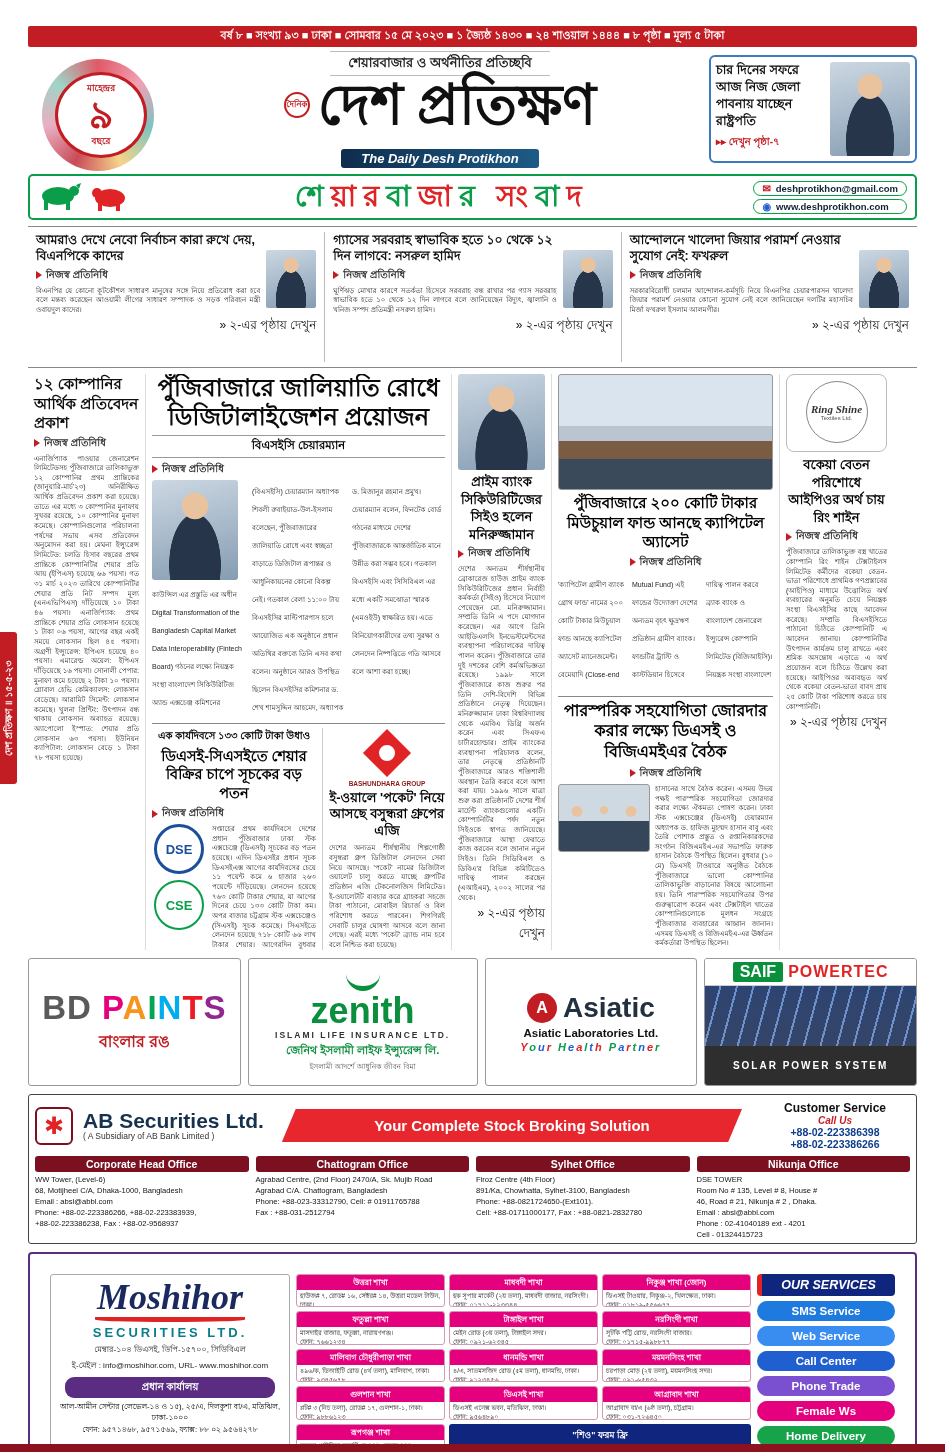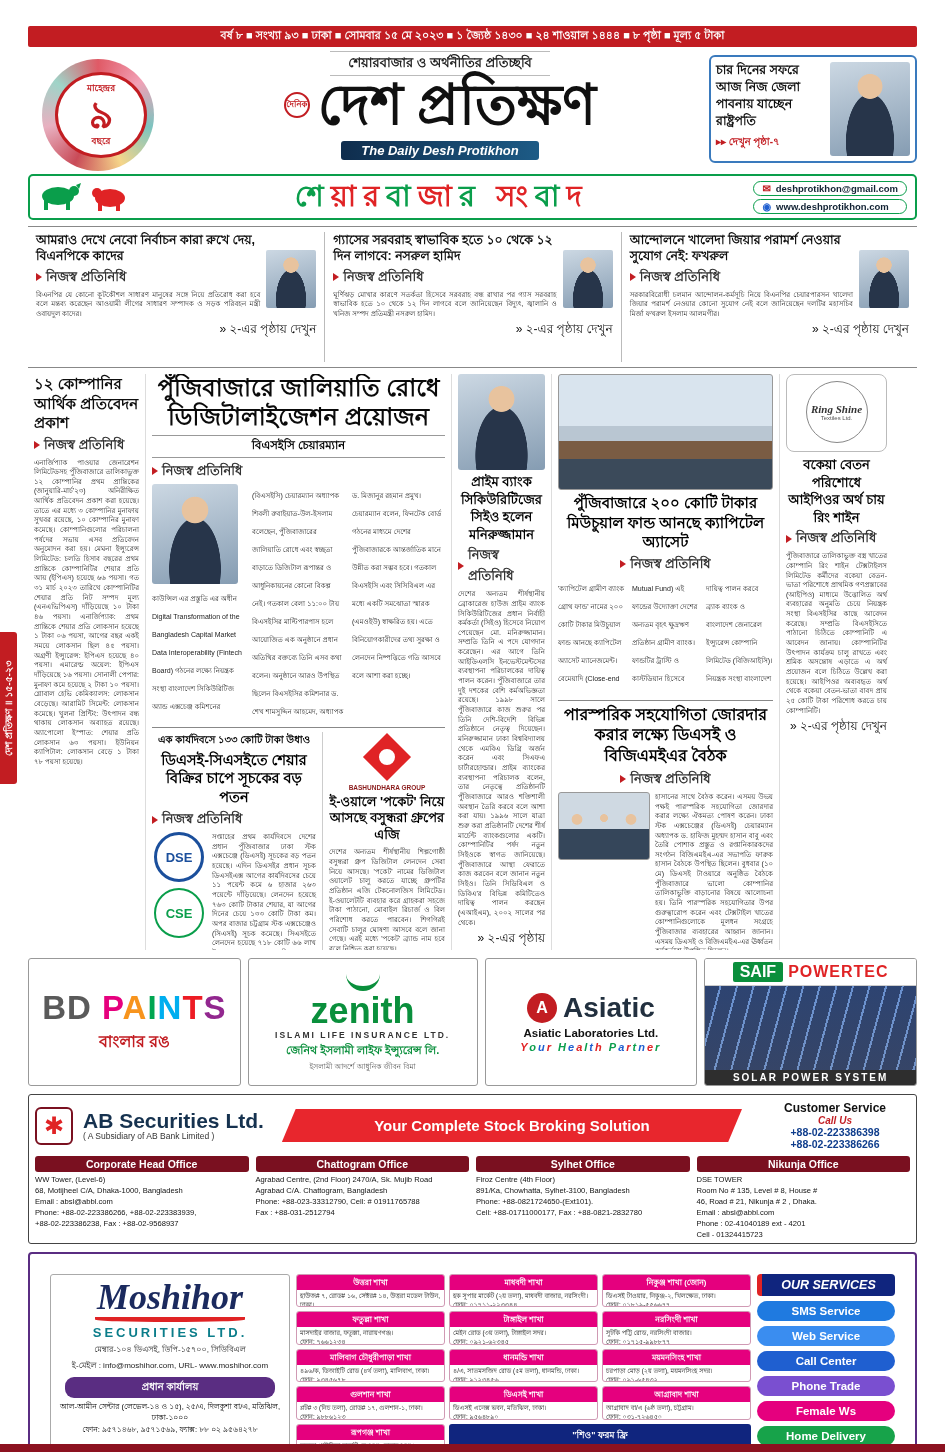--- a/index.html
+++ b/index.html
@@ -21,21 +21,21 @@
   .anniv .big { font-size:38px; font-weight:bold; color:#c21d22; line-height:1; font-family:"Liberation Serif",serif;}
   .anniv .tiny { font-size:9px; color:#c21d22; font-weight:bold; }
   .mast-center { margin:0 215px 0 150px; text-align:center; }
   .tagline { font-size:13px; font-weight:bold; color:#222; border-top:1px solid #bbb; border-bottom:1px solid #bbb;
              display:inline-block; padding:1px 18px; }
   .title-row { display:flex; align-items:center; justify-content:center; gap:8px; margin-top:0px; }
   .daily-badge { width:26px; height:26px; border:2px solid #c21d22; border-radius:50%; font-size:8.5px; font-weight:bold;
                  color:#c21d22; display:flex; align-items:center; justify-content:center; }
   .big-title { font-size:56px; font-weight:bold; color:#101010; line-height:1.05; font-family:"Liberation Serif",serif; }
   .subtitle-bar { display:inline-block; background:linear-gradient(90deg,#0f2d4d,#1d5b86); color:#fff; font-style:italic;
-                  font-size:13px; font-weight:bold; padding:2px 20px; border-radius:3px; margin-top:6px; }
+                  font-size:13px; font-weight:bold; padding:2px 20px; border-radius:3px; margin-top:14px; }
   .promo { position:absolute; right:0; top:4px; width:208px; height:108px; border:2px solid #3a7abd; border-radius:6px;
            padding:5px; display:flex; gap:5px; background:#fff; }
   .promo-text { font-size:12.5px; font-weight:bold; color:#111; line-height:1.35; }
   .promo-link { color:#c21d22; font-size:10px; font-weight:bold; margin-top:4px; display:inline-block; }
   .promo-photo { flex:0 0 80px; border-radius:3px; }
 
   
   .portrait { background:
       radial-gradient(circle at 50% 26%, #e8c39e 0 15%, rgba(0,0,0,0) 16%),
       radial-gradient(ellipse at 50% 85%, #27354a 0 42%, rgba(0,0,0,0) 43%),
@@ -61,21 +61,21 @@
 
   
   .tri { display:grid; grid-template-columns:1fr 1fr 1fr; margin-top:6px; border-top:1.5px solid #888;
          border-bottom:1.5px solid #888; padding:5px 0; height:142px; overflow:hidden; }
   .strip-art { padding:0 8px; position:relative; }
   .tri > .strip-art:not(:first-of-type){ border-left:1px solid #bbb; }
   .strip-art h3 { font-size:12.5px; line-height:1.3; color:#0e0e0e; padding-right:56px; }
   .s-photo { position:absolute; right:8px; top:18px; width:50px; height:58px; border-radius:2px; }
   .byline { display:flex; align-items:center; gap:4px; margin:2px 0; }
   .tri-ic { width:0; height:0; border-left:6px solid #c21d22; border-top:4px solid transparent; border-bottom:4px solid transparent; }
-  .byline span:last-child { font-size:13px; font-weight:bold; color:#333; }
+  .byline span:last-child { font-size:10px; font-weight:bold; color:#333; }
   .body { font-size:7px; color:#222; text-align:justify; line-height:1.38; }
   .strip-art .body { padding-right:56px; }
   .more { text-align:right; font-size:12px; font-weight:normal; color:#111; margin-top:2px; cursor:pointer; }
 
   
   .main { display:grid; grid-template-columns:118px 306px 100px 228px 113px; gap:0; margin-top:6px;
           height:576px; overflow:hidden; }
   .main > div { padding:0 6px; border-right:1px solid #ddd; overflow:hidden; }
   .main > div:last-child { border-right:none; }
   .hA { font-size:15px; line-height:1.3; color:#0e0e0e; }
@@ -139,21 +139,21 @@
   .asi-tag { font-size:11px; font-style:italic; letter-spacing:2px; margin-top:2px; font-weight:bold; }
   .saif { padding:0; }
   .saif-head { width:100%; display:flex; align-items:center; justify-content:center; gap:5px; padding:3px 0;
                background:#fff; border-bottom:1px solid #ccc; }
   .saif-1 { background:#0a8f3c; color:#fff; font-weight:bold; font-size:16px; padding:1px 7px; border-radius:2px; }
   .saif-2 { color:#e02325; font-weight:bold; font-size:16px; letter-spacing:1px; }
   .saif-img { flex:1; width:100%; background:
       repeating-linear-gradient(105deg, rgba(20,40,90,.85) 0 14px, rgba(90,130,200,.85) 14px 16px),
       linear-gradient(#bfe3f7,#f5e9b0); }
   .saif-cap { width:100%; background:#2e2e2e; color:#fff; font-size:10px; font-weight:bold; text-align:center;
-              letter-spacing:2px; padding:2px 0; }
+              letter-spacing:2px; padding:14px 0; }
 
   
   .ab { border:1.5px solid #444; border-radius:3px; margin-top:8px; padding:6px; height:150px; }
   .ab-head { display:flex; align-items:center; gap:10px; }
   .ab-logo { width:38px; height:38px; border:2px solid #7a1020; border-radius:6px; color:#e02325; font-size:24px;
              display:flex; align-items:center; justify-content:center; }
   .ab-name { font-size:21px; font-weight:bold; color:#16324f; line-height:1; }
   .ab-sub { font-size:8.5px; color:#333; }
   .ab-ribbon { flex:1; background:#e8262d; color:#fff; font-size:15px; font-weight:bold; text-align:center;
                padding:8px 4px; clip-path:polygon(3% 0,100% 0,97% 100%,0 100%); margin:0 8px; }

